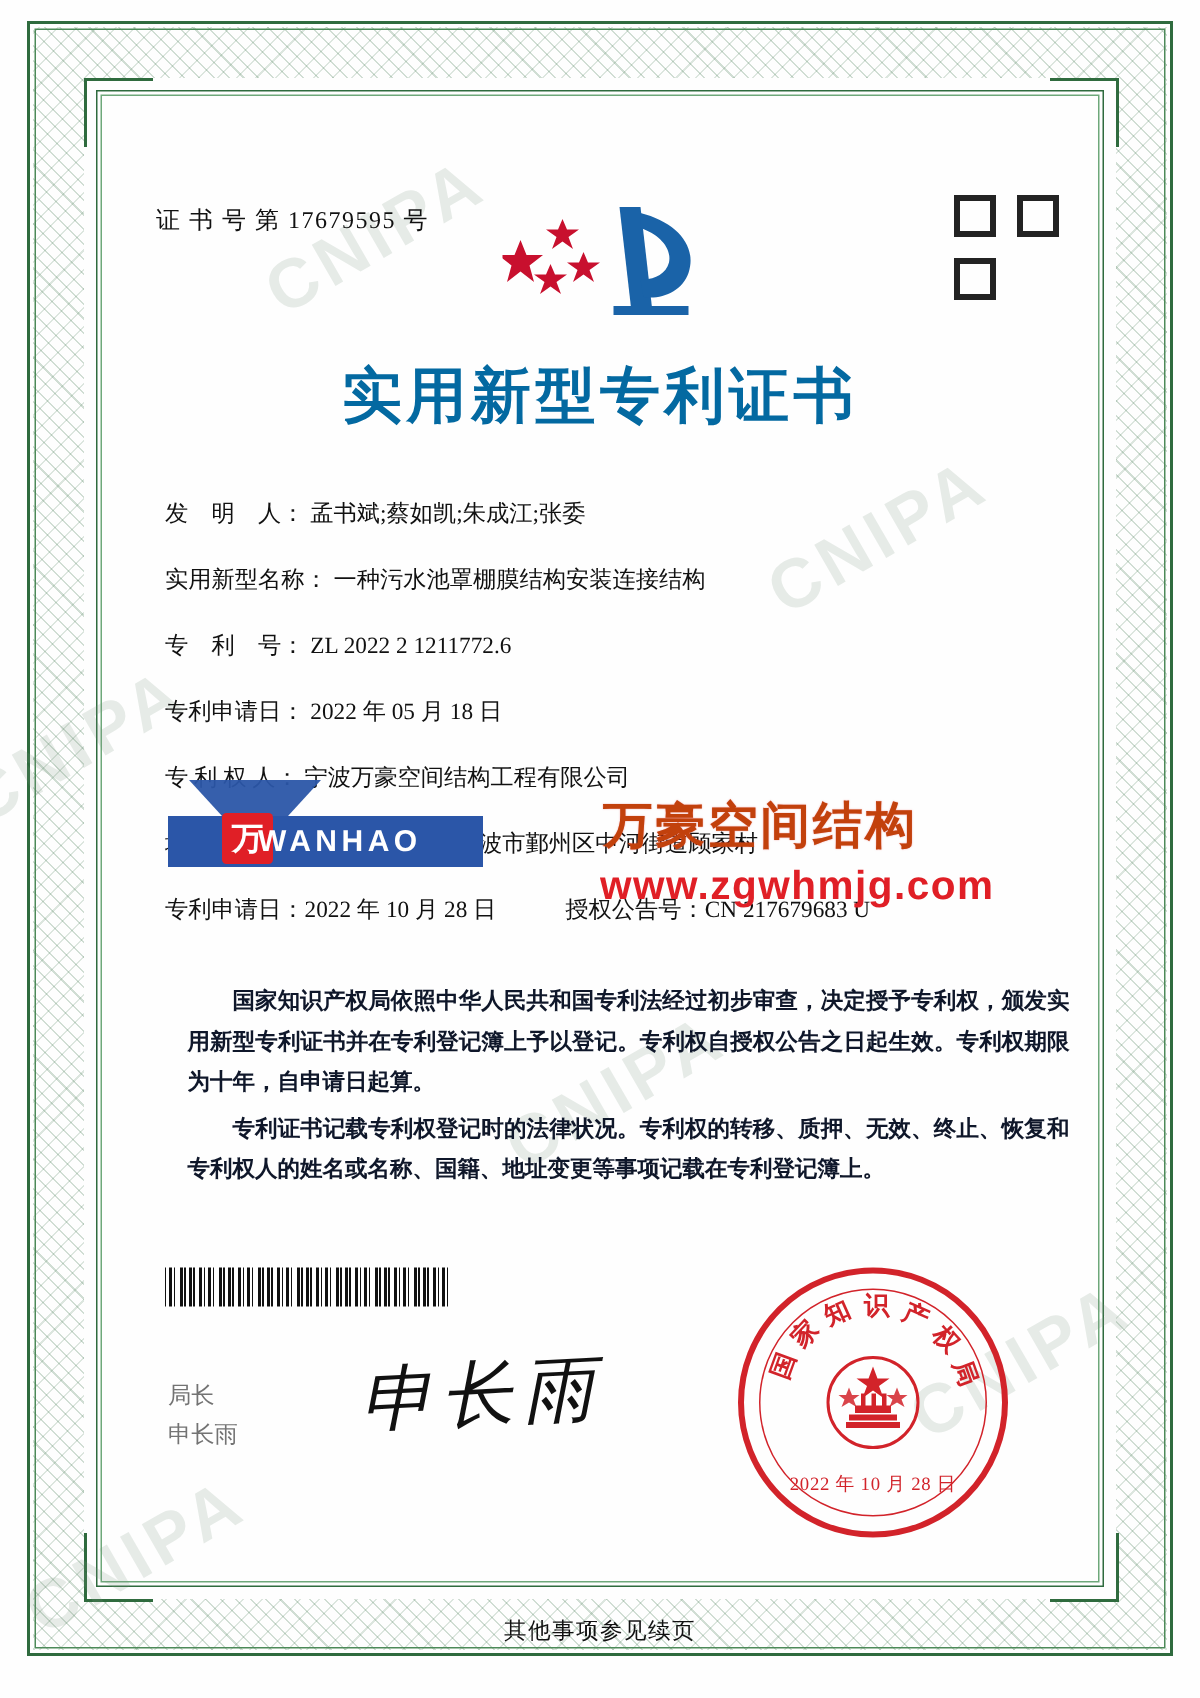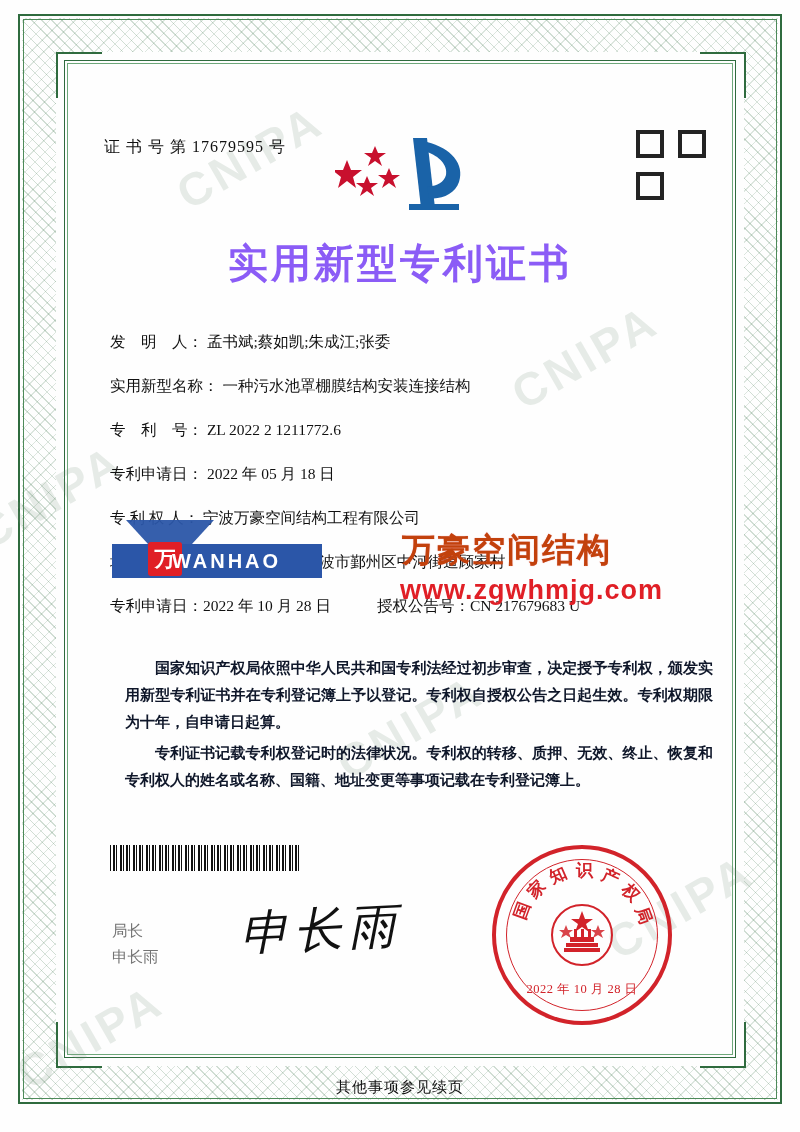--- a/index.html
+++ b/index.html
@@ -142,21 +142,21 @@
 
   
   .title {
     position: absolute;
     left: 0; top: 236px;
     width: 800px;
     text-align: center;
     font-size: 40px;
     font-weight: bold;
     letter-spacing: 3px;
-    color: #8b5cf6;
+    color: #0369a1;
     font-family: "Liberation Serif", serif;
   }
 
   
   .fields {
     position: absolute;
     left: 110px; top: 332px;
     width: 600px;
   }
   .row {

